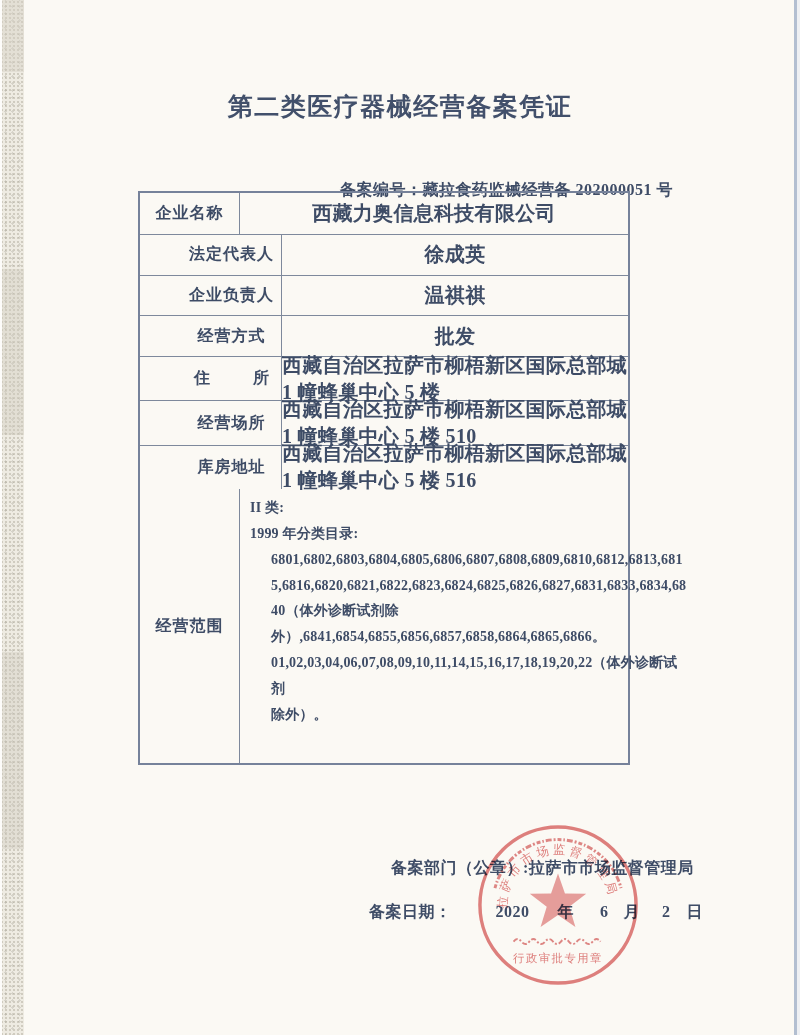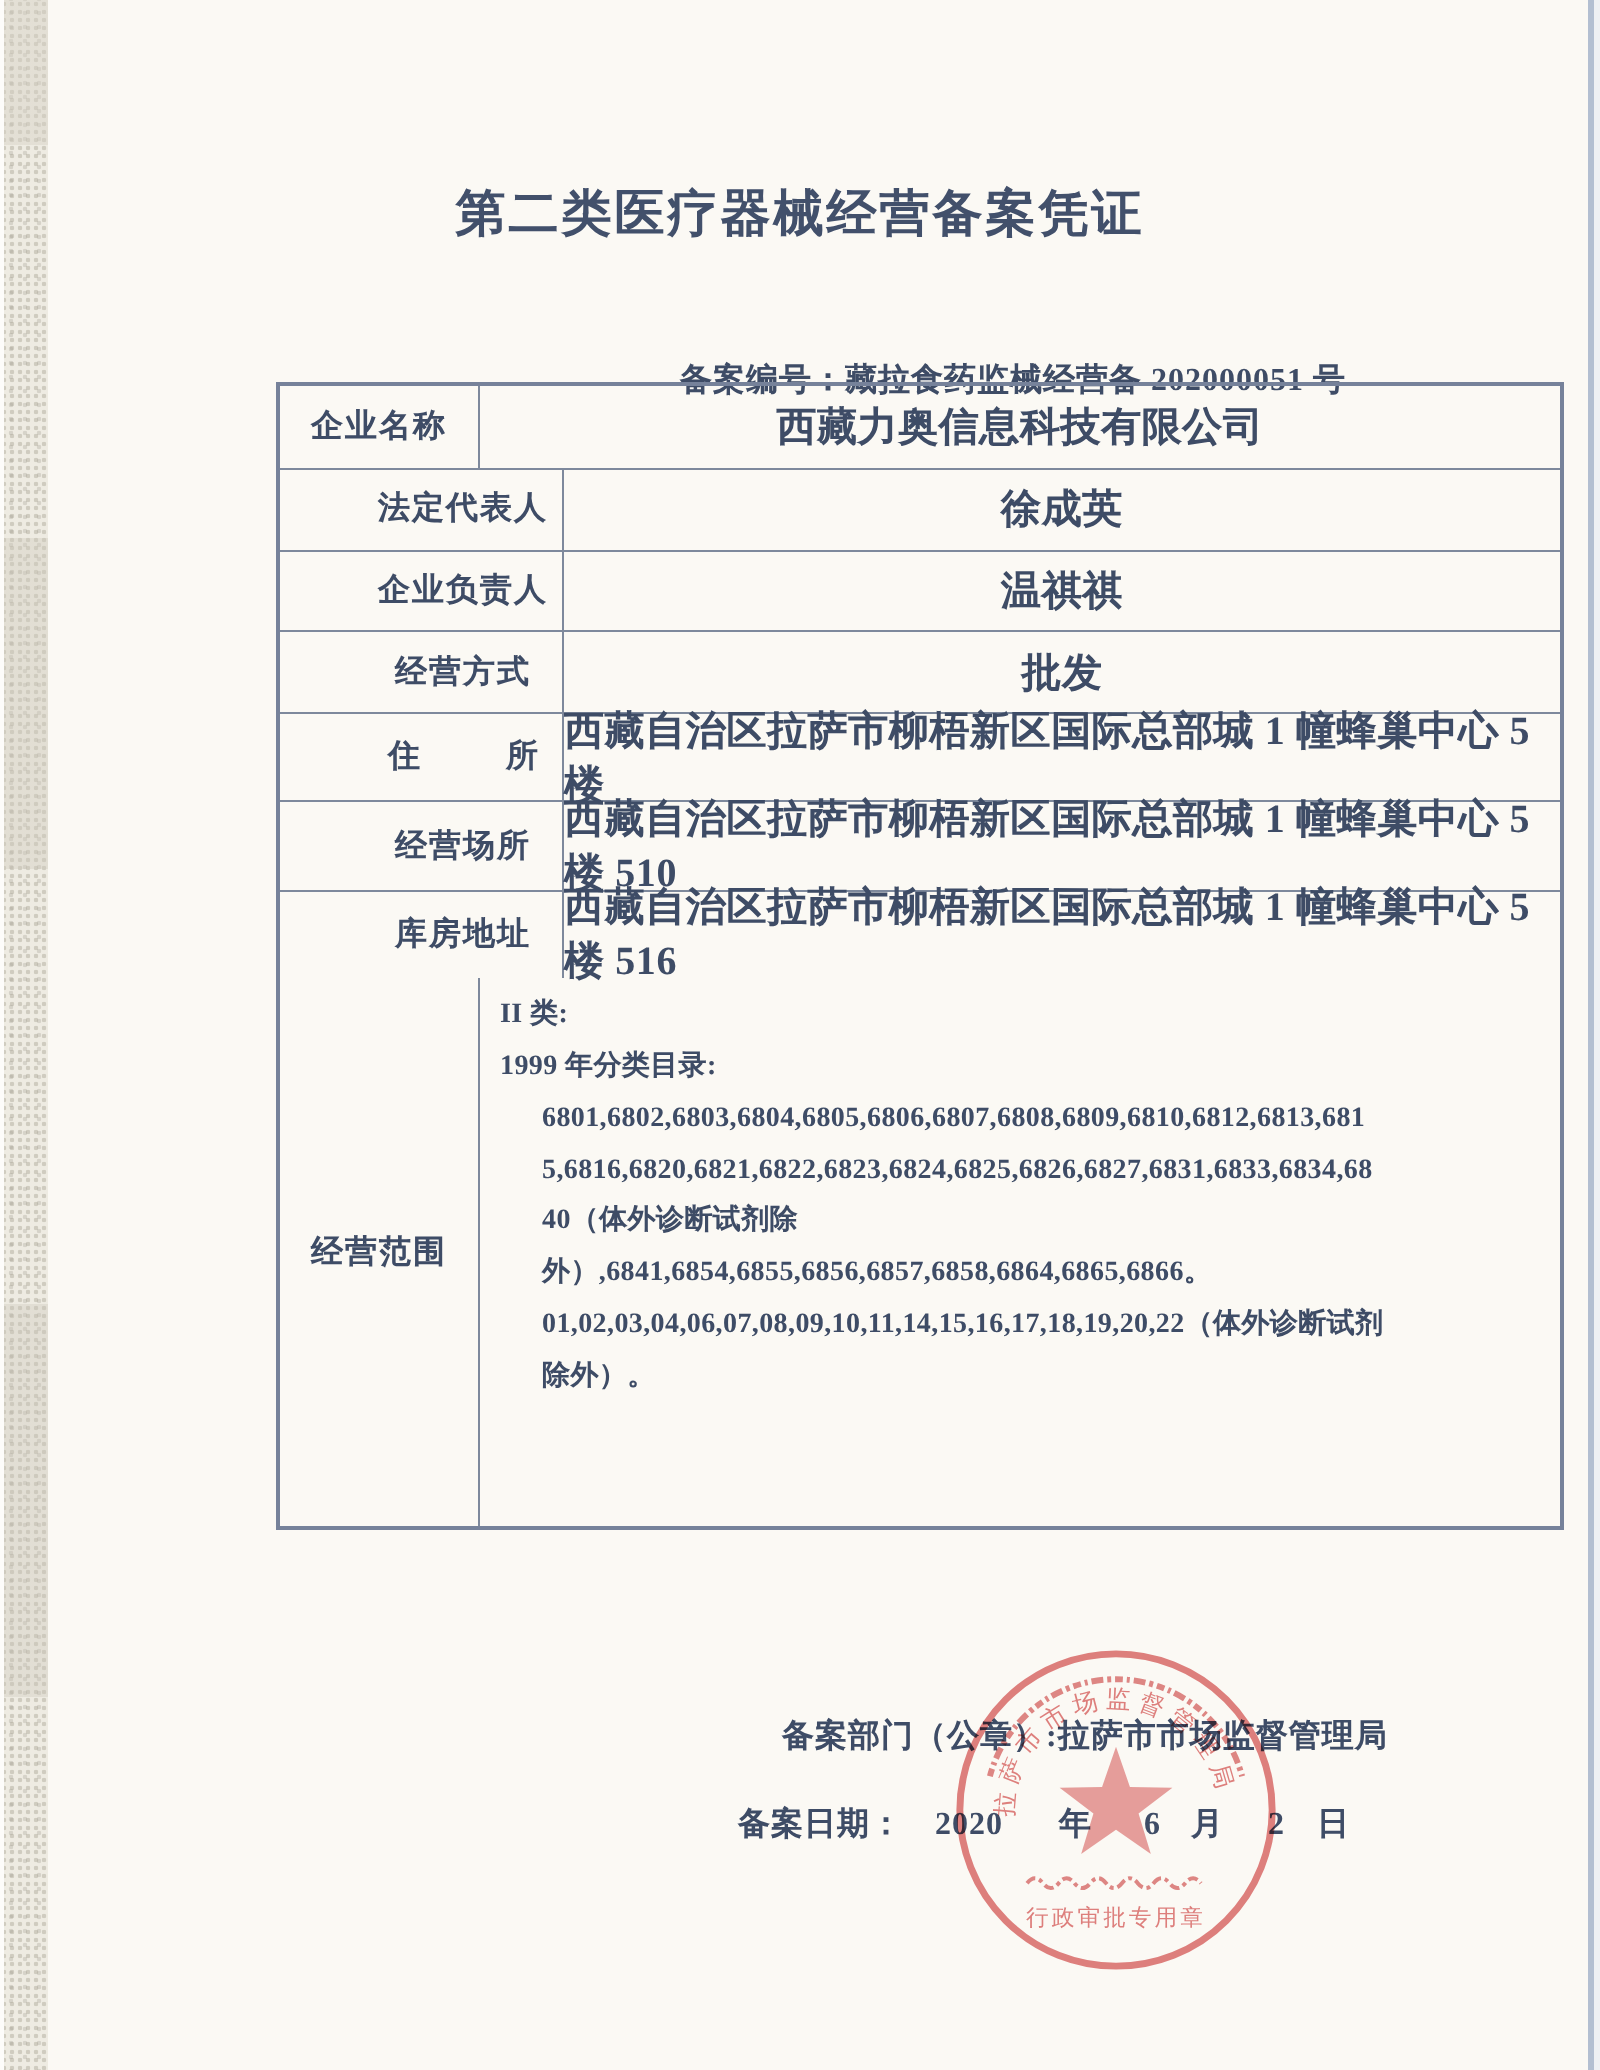--- a/index.html
+++ b/index.html
@@ -30,21 +30,21 @@
   .scan-edge-right{position:absolute;top:0;right:3px;width:3px;height:100%;background:#b3bfd1;}
   .scan-edge-right::after{content:"";position:absolute;left:3px;top:0;width:3px;height:100%;background:#eef0f3;}
 
   .title{
     position:absolute;top:90px;left:0;width:100%;
     text-align:center;font-size:25px;font-weight:700;letter-spacing:1.5px;color:#42506b;
   }
   .filing-no{position:absolute;top:147px;left:340px;font-size:16px;font-weight:600;letter-spacing:.5px;margin-top:33px;}
 
   .cert-table{
-    position:absolute;left:138px;top:191px;width:644px;height:574px;
+    position:absolute;left:138px;top:191px;width:492px;height:574px;
     border:2px solid #76829a;display:flex;flex-direction:column;
   }
   .row{display:flex;height:40.75px;}
   .row + .row{border-top:1px solid var(--line);padding-left:42px;}
   #rows .row:nth-child(n+5){height:44.4px;}
   .cell{display:flex;align-items:center;}
   .cell.label{
     width:100px;flex:0 0 100px;border-right:1px solid var(--line);
     justify-content:center;font-size:16px;font-weight:700;letter-spacing:1px;
   }
@@ -52,21 +52,21 @@
   .cell.value{flex:1;justify-content:center;font-size:20px;font-weight:600;letter-spacing:.3px;}
   .scope-row{flex:1;}
   .scope-content{
     flex:1;display:block;padding:6px 8px 0 10px;
     font-size:14px;font-weight:600;line-height:25.8px;letter-spacing:.2px;
   }
   .scope-line.indent{padding-left:21px;}
 
   .footer-dept{position:absolute;left:391px;top:858px;font-size:16px;font-weight:700;letter-spacing:.5px;}
   .footer-date{position:absolute;left:369px;top:902px;font-size:16px;font-weight:700;letter-spacing:.5px;white-space:nowrap;}
-  .footer-date .date-part:nth-child(2){margin-left:16px;}
+  .footer-date .date-part:nth-child(2){margin-left:44px;}
   .footer-date .date-part:nth-child(3){margin-left:28px;}
   .footer-date .date-part:nth-child(4){margin-left:26px;}
   .footer-date .date-part:nth-child(5){margin-left:15px;}
   .footer-date .date-part:nth-child(6){margin-left:22px;}
   .footer-date .date-part:nth-child(7){margin-left:16px;}
 
   .stamp{
     position:absolute;left:474px;top:822px;width:168px;height:168px;
     mix-blend-mode:multiply;pointer-events:none;
   }

